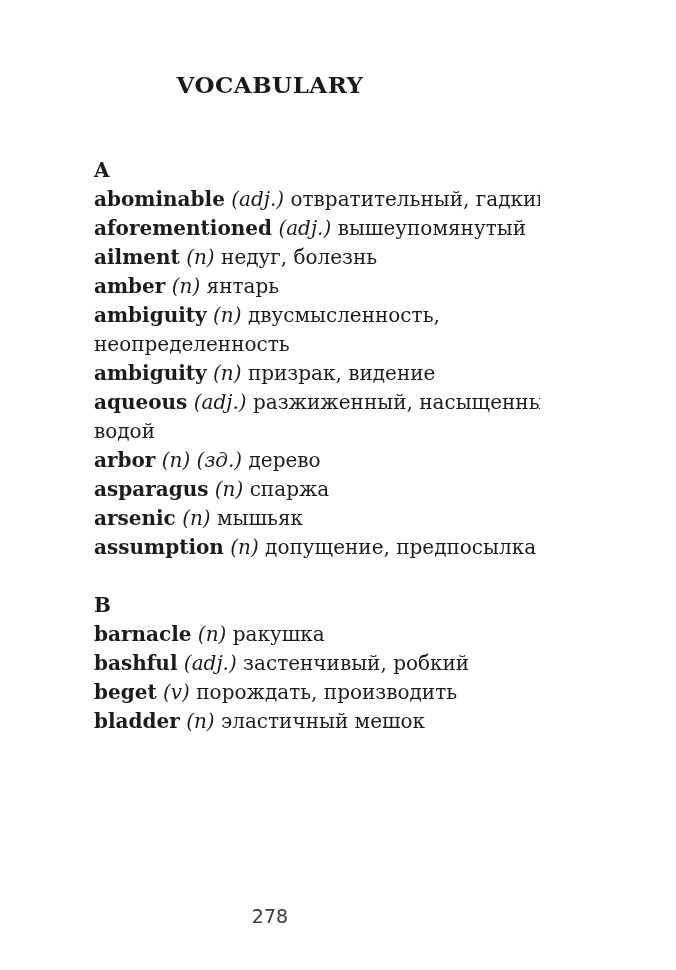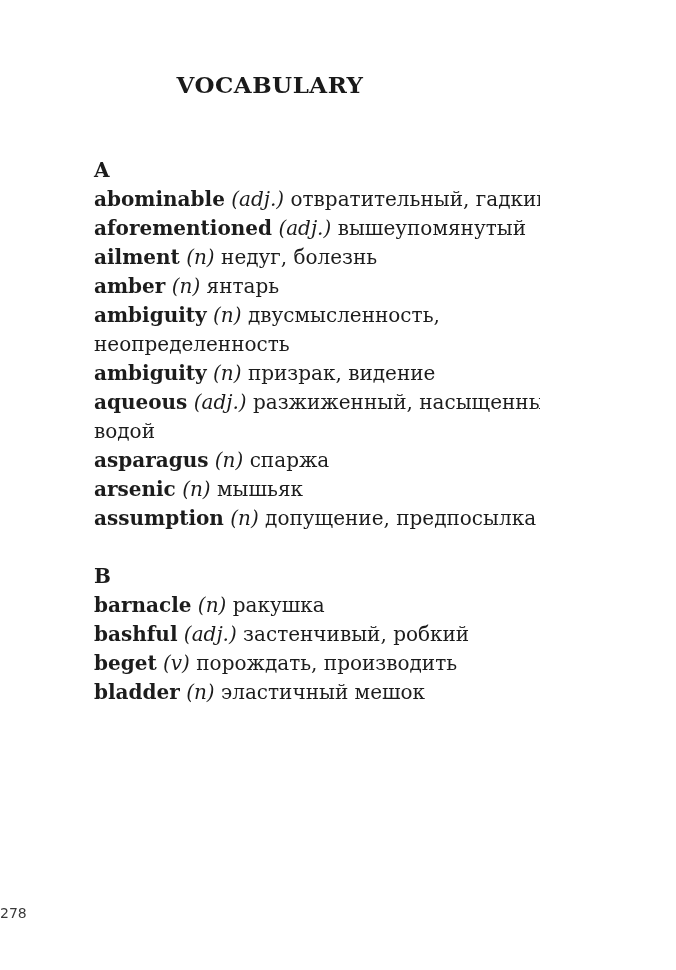--- a/index.html
+++ b/index.html
@@ -48,22 +48,23 @@
     font-style: italic;
   }
   .entry-translation {
     white-space: pre-wrap;
   }
   .page-number {
     position: absolute;
     top: 905px;
     left: 0;
     right: 0;
+    text-align: center;
     font-family: "DejaVu Sans", "Liberation Sans", sans-serif;
-    font-size: 14px;
+    font-size: 19px;
     color: #3a3a3a;
   }
 </style>
 </head>
 <body>
 
 <div class="page">
   <div class="title">VOCABULARY</div>
 
   <div class="content" id="vocab-content">
@@ -71,20 +72,21 @@
         <div class="section-letter">A</div>
         <div class="entry"><span class="entry-word">abominable</span> <span class="entry-pos">(adj.)</span> <span class="entry-translation">отвратительный, гадкий</span></div>
         <div class="entry"><span class="entry-word">aforementioned</span> <span class="entry-pos">(adj.)</span> <span class="entry-translation">вышеупомянутый</span></div>
         <div class="entry"><span class="entry-word">ailment</span> <span class="entry-pos">(n)</span> <span class="entry-translation">недуг, болезнь</span></div>
         <div class="entry"><span class="entry-word">amber</span> <span class="entry-pos">(n)</span> <span class="entry-translation">янтарь</span></div>
         <div class="entry"><span class="entry-word">ambiguity</span> <span class="entry-pos">(n)</span> <span class="entry-translation">двусмысленность,
 неопределенность</span></div>
         <div class="entry"><span class="entry-word">ambiguity</span> <span class="entry-pos">(n)</span> <span class="entry-translation">призрак, видение</span></div>
         <div class="entry"><span class="entry-word">aqueous</span> <span class="entry-pos">(adj.)</span> <span class="entry-translation">разжиженный, насыщенный
 водой</span></div>
+        <div class="entry"><span class="entry-word">arbor</span> <span class="entry-pos">(n)</span> <span class="entry-note">(зд.)</span> <span class="entry-translation">дерево</span></div>
         <div class="entry"><span class="entry-word">asparagus</span> <span class="entry-pos">(n)</span> <span class="entry-translation">спаржа</span></div>
         <div class="entry"><span class="entry-word">arsenic</span> <span class="entry-pos">(n)</span> <span class="entry-translation">мышьяк</span></div>
         <div class="entry"><span class="entry-word">assumption</span> <span class="entry-pos">(n)</span> <span class="entry-translation">допущение, предпосылка</span></div>
       </div>
       <div class="section">
         <div class="section-letter">B</div>
         <div class="entry"><span class="entry-word">barnacle</span> <span class="entry-pos">(n)</span> <span class="entry-translation">ракушка</span></div>
         <div class="entry"><span class="entry-word">bashful</span> <span class="entry-pos">(adj.)</span> <span class="entry-translation">застенчивый, робкий</span></div>
         <div class="entry"><span class="entry-word">beget</span> <span class="entry-pos">(v)</span> <span class="entry-translation">порождать, производить</span></div>
         <div class="entry"><span class="entry-word">bladder</span> <span class="entry-pos">(n)</span> <span class="entry-translation">эластичный мешок</span></div>

